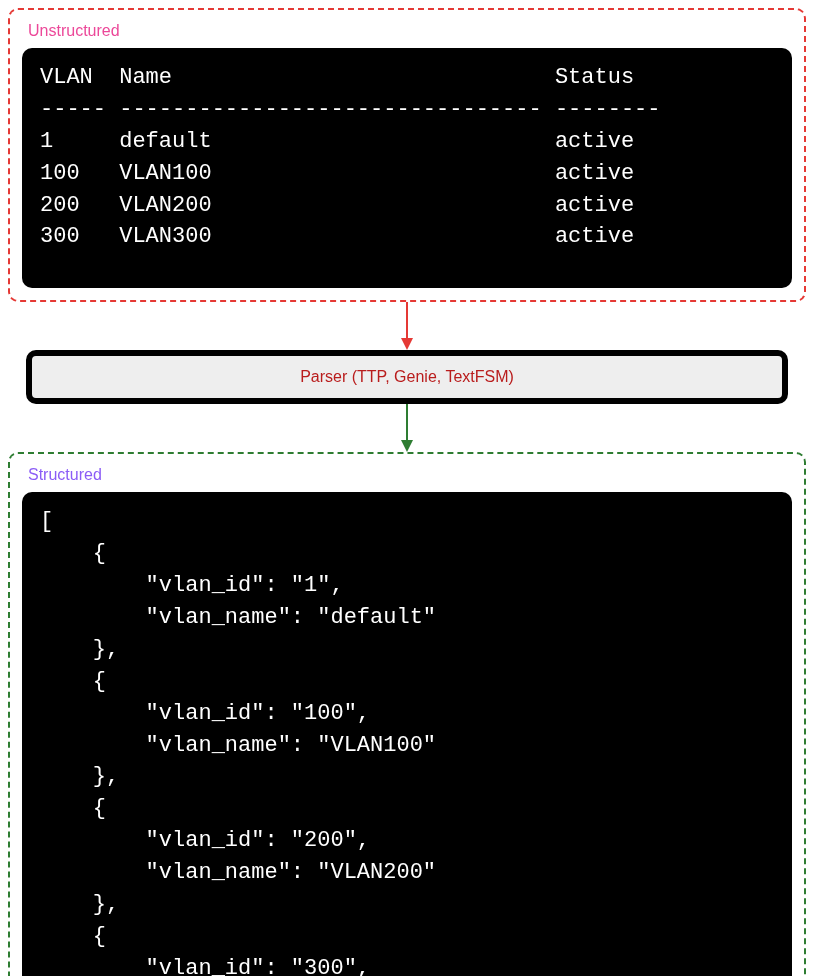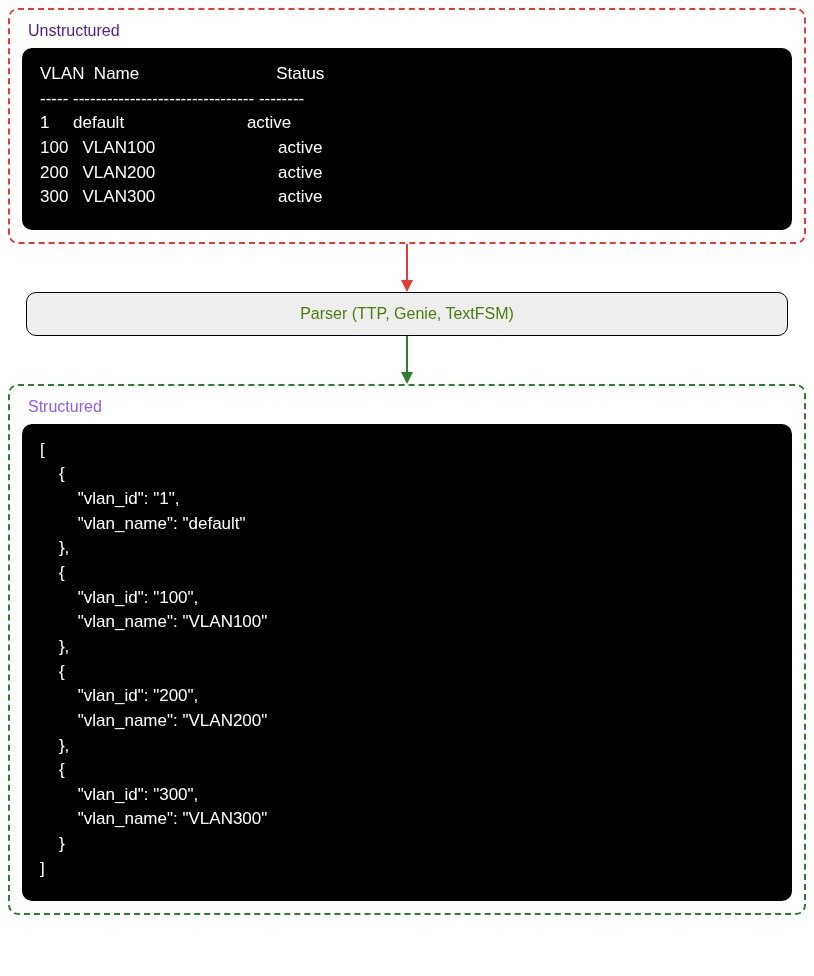--- a/index.html
+++ b/index.html
@@ -15,41 +15,41 @@
     padding: 10px 12px 12px 12px;
     position: relative;
   }
   .dashed-box.red { border-color: #e53935; }
   .dashed-box.green { border-color: #2e7d32; }
   .box-label {
     font-size: 16px;
     padding: 2px 4px 8px 6px;
     font-weight: 400;
   }
-  .box-label.red { color: #4c1d95; }
+  .box-label.red { color: #ec4899; }
   .box-label.green { color: #8b5cf6; }
   .terminal {
     background: #000000;
     color: #ffffff;
     border-radius: 10px;
-    padding: 14px 18px 20px 18px;
-    font-family: Liberation Sans, sans-serif;
-    font-size: 17px;
+    padding: 14px 18px 35px 18px;
+    font-family: Liberation Mono, monospace;
+    font-size: 22px;
     line-height: 1.45;
     white-space: pre;
     overflow: hidden;
   }
   .parser-box {
-    border: 1px solid #000000;
+    border: 6px solid #000000;
     border-radius: 10px;
     background: #eeeeee;
     text-align: center;
     padding: 12px 0;
     font-size: 16px;
-    color: #4d7c0f;
+    color: #b91c1c;
     margin: 0 18px;
   }
   .arrow-wrap {
     display: flex;
     justify-content: center;
     height: 48px;
   }
   svg.arrow { display: block; }
 </style>
 </head>

